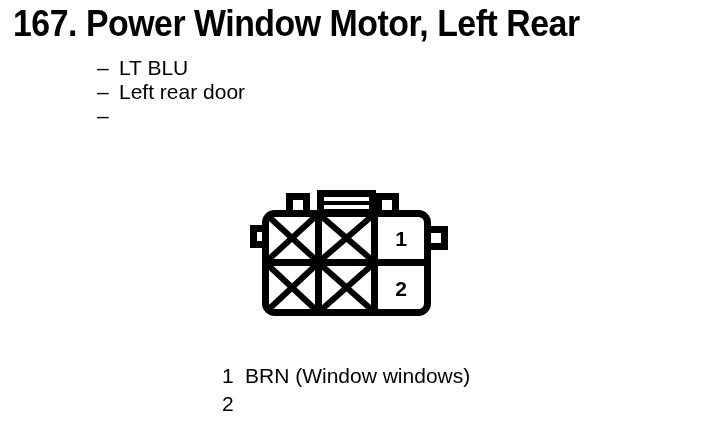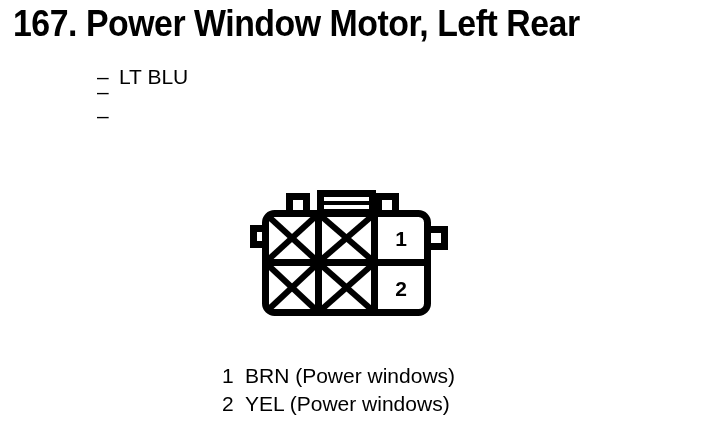--- a/index.html
+++ b/index.html
@@ -44,21 +44,21 @@
     height: 24px;
     font-size: 21px;
     line-height: 24px;
     white-space: nowrap;
   }
   .spec-dash {
     width: 22px;
     flex: 0 0 22px;
     font-size: 21px;
   }
-  .spec-text { font-size: 21px; margin-top: 9px; }
+  .spec-text { font-size: 21px; }
 
   
   #connector-diagram {
     position: absolute;
     left: 250px;
     top: 186px;
     width: 210px;
     height: 135px;
   }
   #connector-diagram svg { display: block; }
@@ -99,20 +99,21 @@
 
 <div id="spec-list">
 
   <div class="spec-row">
     <span class="spec-dash">–</span>
     <span class="spec-text">LT BLU</span>
   </div>
 
   <div class="spec-row">
     <span class="spec-dash">–</span>
+    <span class="spec-text">Left rear door</span>
   </div>
 
   <div class="spec-row">
     <span class="spec-dash">–</span>
   </div>
 
 </div>
 
 <div id="connector-diagram">
   <svg width="210" height="135" viewBox="0 0 210 135">
@@ -163,21 +164,20 @@
 
     <text class="cell-number" x="151" y="60" text-anchor="middle">1</text>
     <text class="cell-number" x="151" y="110" text-anchor="middle">2</text>
   </svg>
 </div>
 
 <div id="pin-legend">
 
   <div class="legend-row">
     <span class="legend-num">1</span>
-    <span class="legend-desc">BRN (Power windows)</span>
+    <span class="legend-desc">BRN (Window windows)</span>
   </div>
 
   <div class="legend-row">
     <span class="legend-num">2</span>
-    <span class="legend-desc">YEL (Power windows)</span>
   </div>
 
 </div>
 
 </body></html>

